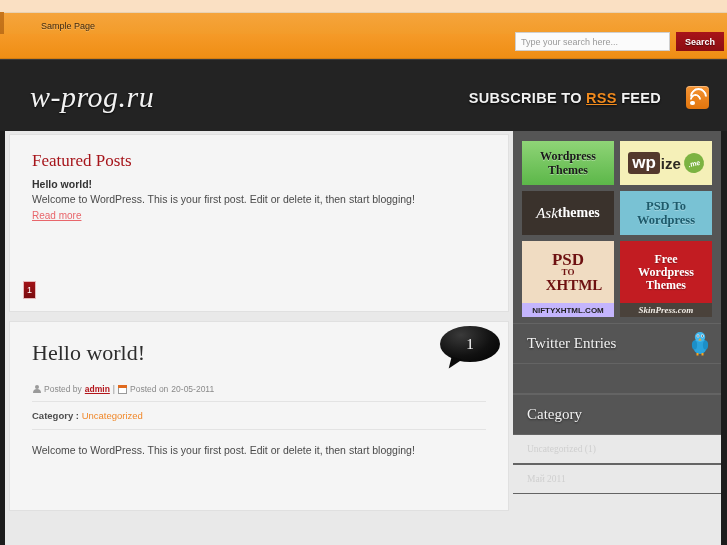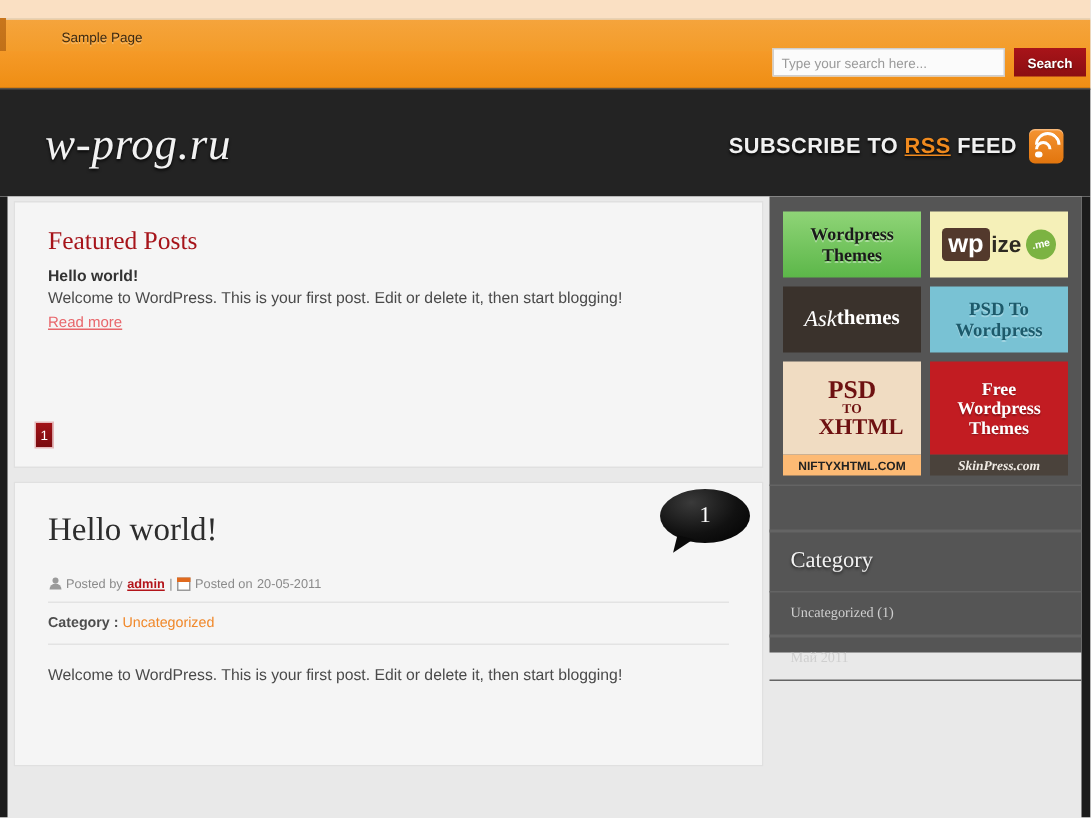--- a/index.html
+++ b/index.html
@@ -73,21 +73,21 @@
   .site-title {
     position: absolute; left: 30px; top: 20px;
     font-family: "Liberation Serif", serif;
     font-style: italic; font-size: 30px; color: #f2f2f2;
     letter-spacing: .5px; text-shadow: 0 1px 2px rgba(0,0,0,.8);
     text-decoration: none;
     text-align: center;
   }
   .rss-box {
     position: absolute; right: 18px; top: 26px;
-    display: flex; align-items: center; gap: 8px;
+    display: flex; align-items: center; gap: 25px;
     text-decoration: none;
   }
   .rss-text {
     font-size: 14.5px; font-weight: bold; color: #f1f1f1;
     letter-spacing: .3px; font-family: "Liberation Sans", sans-serif;
     text-shadow: 0 1px 2px rgba(0,0,0,.9);
   }
   .rss-text .hl { color: #f08a1e; text-decoration: underline; }
   .rss-icon {
     width: 23px; height: 23px; border-radius: 4px;
@@ -245,21 +245,21 @@
   .ad-tall { height: 62px; flex-direction: column; }
   .ad-psdxhtml {
     background: #f0dcc2; color: #6e1111;
     font-family: "Liberation Serif", serif; font-weight: bold;
     line-height: 13px;
   }
   .ad-psdxhtml .l1 { font-size: 17px; }
   .ad-psdxhtml .l2 { font-size: 9px; }
   .ad-psdxhtml .l3 { font-size: 15px; margin-left: 12px; }
   .ad-foot {
-    height: 14px; background: #fdba74; color: #222;
+    height: 14px; background: #c4b5fd; color: #222;
     font-size: 8px; font-weight: bold; display: flex;
     align-items: center; justify-content: center;
     font-family: "Liberation Sans", sans-serif;
   }
   .ad-freewp {
     background: #c21c22; color: #fff;
     font-family: "Liberation Serif", serif; font-weight: bold;
     font-size: 12px; line-height: 13px;
     text-shadow: 0 1px 1px rgba(0,0,0,.3);
   }
@@ -406,20 +406,36 @@
           <div>Free</div>
           <div>Wordpress</div>
           <div>Themes</div>
         </div>
         <div class="ad-foot-dark">SkinPress.com</div>
       </div>
 
     </div>
 
     <div class="widget">
+      <div class="widget-head">
+        <span>Twitter Entries</span>
+        <svg class="twitter-bird" viewBox="0 0 22 26">
+          <ellipse cx="11" cy="16" rx="7" ry="8" fill="#2aa3dd"></ellipse>
+          <ellipse cx="11" cy="7" rx="5.2" ry="5" fill="#3fb7ee"></ellipse>
+          <circle cx="9" cy="6" r="1.4" fill="#ffffff"></circle>
+          <circle cx="9" cy="6" r="0.7" fill="#0d2b3a"></circle>
+          <circle cx="13.3" cy="6" r="1.4" fill="#ffffff"></circle>
+          <circle cx="13.3" cy="6" r="0.7" fill="#0d2b3a"></circle>
+          <polygon points="11,8 9.4,10.6 12.6,10.6" fill="#f5a623"></polygon>
+          <ellipse cx="5.5" cy="15" rx="2.6" ry="4.6" fill="#1c8fc8"></ellipse>
+          <ellipse cx="16.5" cy="15" rx="2.6" ry="4.6" fill="#1c8fc8"></ellipse>
+          <rect x="7.5" y="23" width="2" height="2.5" fill="#f5a623"></rect>
+          <rect x="12.5" y="23" width="2" height="2.5" fill="#f5a623"></rect>
+        </svg>
+      </div>
       <div class="widget-empty"></div>
     </div>
 
     <div class="widget">
       <div class="widget-head">
         <span>Category</span>
       </div>
       <div class="widget-item">Uncategorized (1)</div>
     </div>
 

